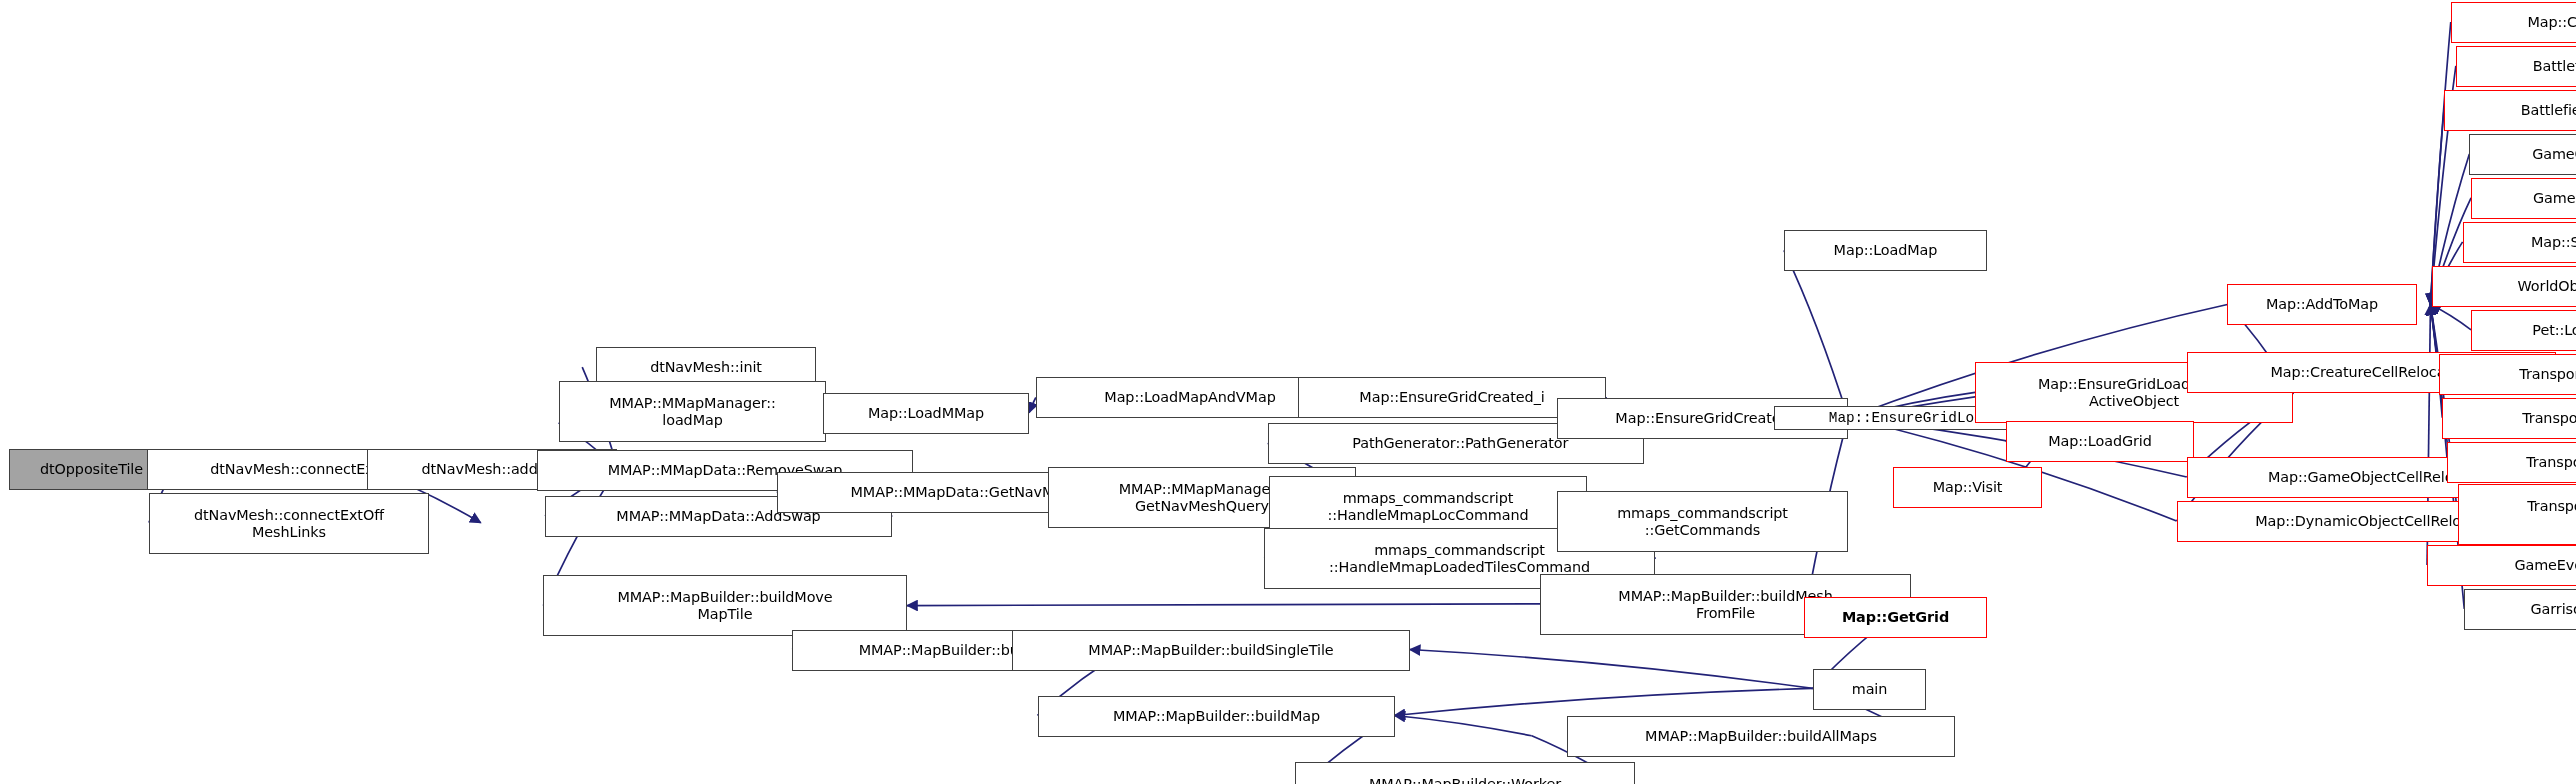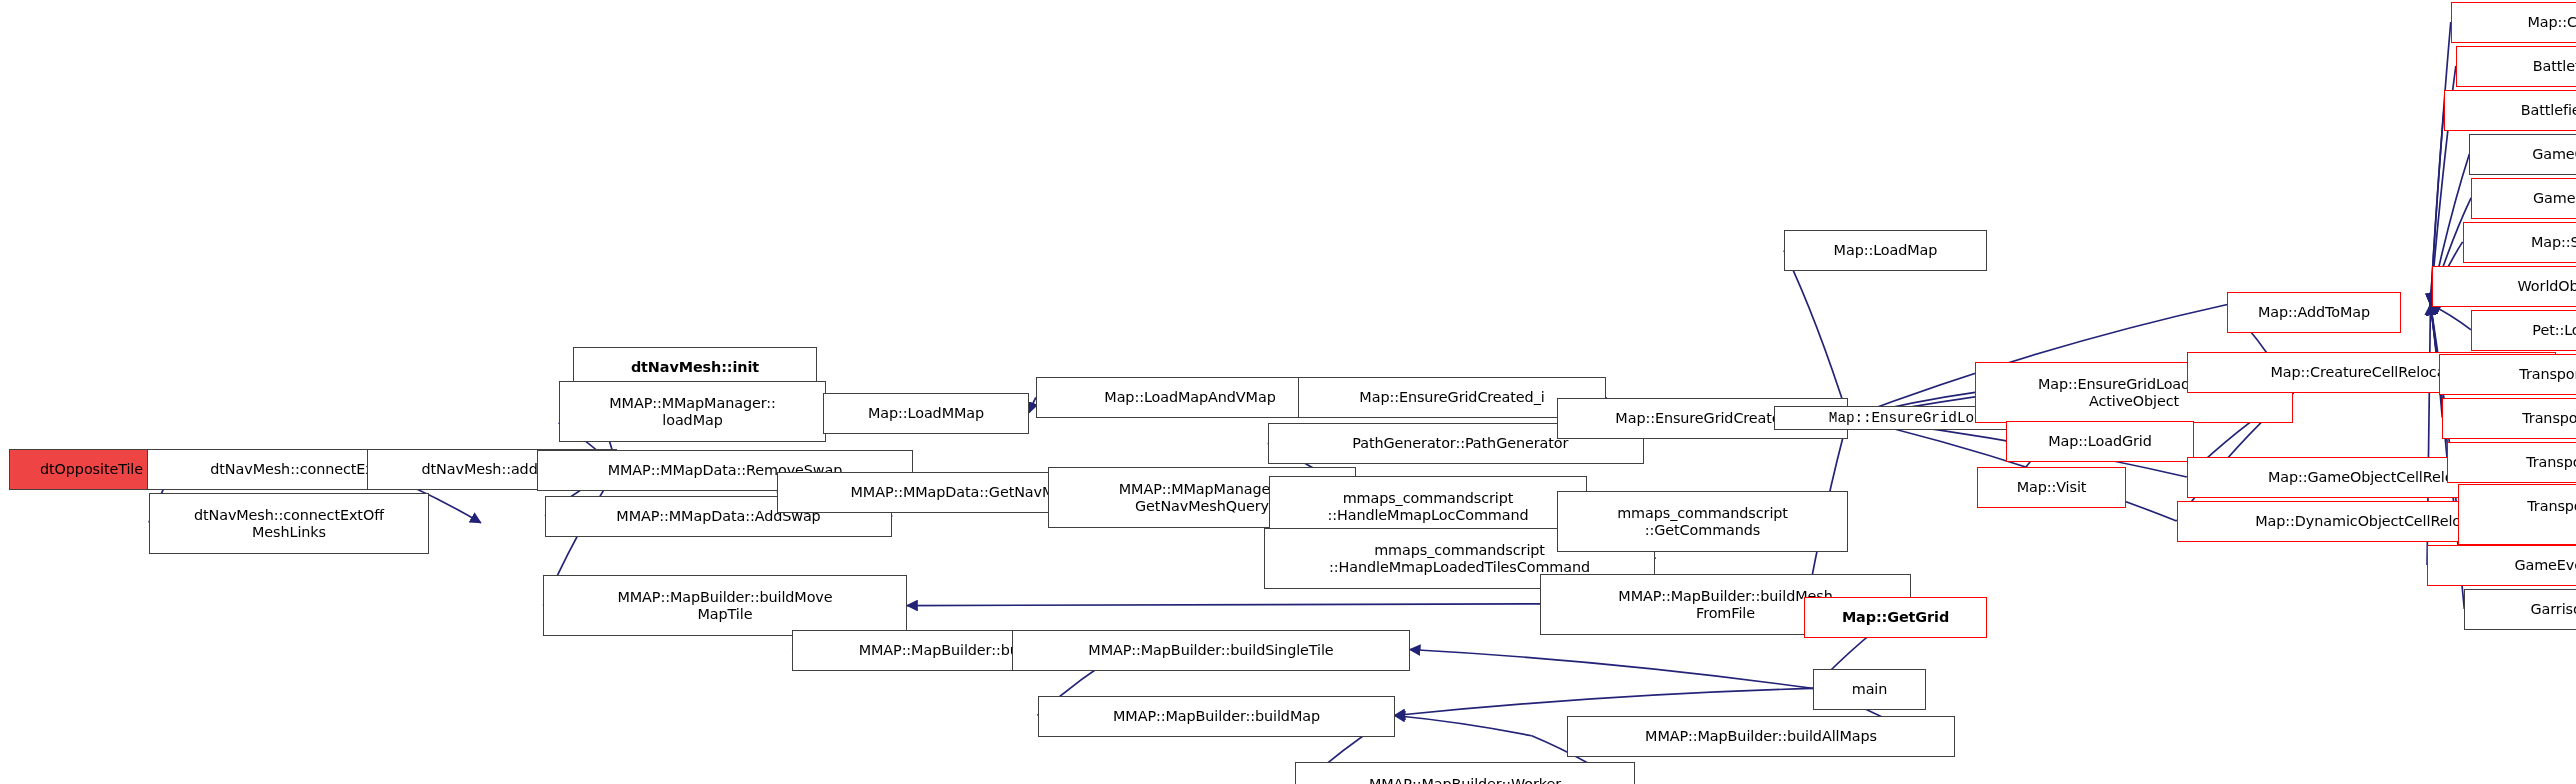--- a/index.html
+++ b/index.html
@@ -30,21 +30,21 @@
     border:0.8px solid #404040;
     color:#000000;
     font-size:14.4px;
     line-height:17px;
     letter-spacing:-0.1px;
     white-space:pre-line;
     padding:0 3.4px;
     z-index:5;
   }
   .node.red{ border:1.7px solid #ff0000; }
-  .node.cur{ background:#ef4444; border:0.8px solid #404040; }
+  .node.cur{ background:#a3a3a3; border:0.8px solid #404040; }
 </style>
 </head>
 <body>
 
 <div id="canvas">
   <svg id="edges" viewBox="0 0 3044 927" preserveAspectRatio="none">
     <defs>
       <marker id="arrow" viewBox="0 0 10 10" refX="9" refY="5" markerWidth="7" markerHeight="7" orient="auto-start-reverse">
         <path d="M 0 0 L 10 5 L 0 10 z" fill="#222277"></path>
       </marker>
@@ -113,21 +113,21 @@
         <path d="M 2868 668 Q 2870 484 2872 360" fill="none" stroke="#222277" stroke-width="2" marker-end="url(#arrow)"></path>
         <path d="M 2912 720 Q 2892 510 2872 360" fill="none" stroke="#222277" stroke-width="2" marker-end="url(#arrow)"></path>
       </g>
   </svg>
   <div id="node-layer">
       <div class="node cur" style="left: 8.5px; top: 449px; width: 166px; height: 41px;">dtOppositeTile</div>
       <div class="node" style="left: 147px; top: 449px; width: 332px; height: 41px;">dtNavMesh::connectExtLinks</div>
       <div class="node" style="left: 149px; top: 493px; width: 280px; height: 61px;">dtNavMesh::connectExtOff
 MeshLinks</div>
       <div class="node" style="left: 367px; top: 449px; width: 250px; height: 41px;">dtNavMesh::addTile</div>
-      <div class="node" style="left: 573px; top: 347px; width: 244px; height: 41px; font-weight: bold;">dtNavMesh::init</div>
+      <div class="node" style="left: 596px; top: 347px; width: 220px; height: 41px;">dtNavMesh::init</div>
       <div class="node" style="left: 559px; top: 381px; width: 267px; height: 61px;">MMAP::MMapManager::
 loadMap</div>
       <div class="node" style="left: 537px; top: 450px; width: 376px; height: 41px;">MMAP::MMapData::RemoveSwap</div>
       <div class="node" style="left: 545px; top: 496px; width: 347px; height: 41px;">MMAP::MMapData::AddSwap</div>
       <div class="node" style="left: 777px; top: 472px; width: 376px; height: 41px;">MMAP::MMapData::GetNavMesh</div>
       <div class="node" style="left: 823px; top: 393px; width: 206px; height: 41px;">Map::LoadMMap</div>
       <div class="node" style="left: 1048px; top: 467px; width: 308px; height: 61px;">MMAP::MMapManager::
 GetNavMeshQuery</div>
       <div class="node" style="left: 543px; top: 575px; width: 364px; height: 61px;">MMAP::MapBuilder::buildMove
 MapTile</div>
@@ -146,28 +146,28 @@
       <div class="node" style="left: 1295px; top: 762px; width: 340px; height: 61px;">MMAP::MapBuilder::Worker
 Thread</div>
       <div class="node" style="left: 1540px; top: 574px; width: 371px; height: 61px;">MMAP::MapBuilder::buildMesh
 FromFile</div>
       <div class="node" style="left: 1532px; top: 716px; width: 388px; height: 41px; margin-left: 35px;">MMAP::MapBuilder::buildAllMaps</div>
       <div class="node" style="left: 1557px; top: 398px; width: 291px; height: 41px;">Map::EnsureGridCreated</div>
       <div class="node" style="left: 1774px; top: 406px; width: 289px; height: 24px; font-family: Liberation Mono, monospace;">Map::EnsureGridLoaded</div>
       <div class="node red" style="left: 1975px; top: 362px; width: 318px; height: 61px;">Map::EnsureGridLoadedFor
 ActiveObject</div>
       <div class="node red" style="left: 2006px; top: 421px; width: 188px; height: 41px;">Map::LoadGrid</div>
-      <div class="node red" style="left: 1977px; top: 467px; width: 149px; height: 41px;">Map::Visit</div>
+      <div class="node red" style="left: 1893px; top: 467px; width: 149px; height: 41px;">Map::Visit</div>
       <div class="node red" style="left: 1804px; top: 597px; width: 183px; height: 41px; font-weight: bold;">Map::GetGrid</div>
       <div class="node" style="left: 1813px; top: 669px; width: 113px; height: 41px;">main</div>
       <div class="node" style="left: 1784px; top: 230px; width: 203px; height: 41px;">Map::LoadMap</div>
       <div class="node red" style="left: 2187px; top: 352px; width: 369px; height: 41px;">Map::CreatureCellRelocation</div>
       <div class="node red" style="left: 2187px; top: 457px; width: 391px; height: 41px;">Map::GameObjectCellRelocation</div>
       <div class="node red" style="left: 2177px; top: 501px; width: 406px; height: 41px;">Map::DynamicObjectCellRelocation</div>
-      <div class="node red" style="left: 2227px; top: 292px; width: 174px; height: 41px;">Map::AddToMap</div>
+      <div class="node red" style="left: 2227px; top: 284px; width: 190px; height: 41px;">Map::AddToMap</div>
       <div class="node red" style="left: 2451px; top: 1.7px; width: 357px; height: 41px;">Map::ConvertCorpseToBones</div>
       <div class="node red" style="left: 2456px; top: 46px; width: 345px; height: 41px;">Battlefield::SpawnCreature</div>
       <div class="node red" style="left: 2444px; top: 90px; width: 372px; height: 41px;">Battlefield::SpawnGameObject</div>
       <div class="node" style="left: 2469px; top: 134px; width: 276px; height: 41px;">GameObject::Update</div>
       <div class="node red" style="left: 2471px; top: 178px; width: 276px; height: 41px;">GameObject::Refresh</div>
       <div class="node red" style="left: 2463px; top: 222px; width: 301px; height: 41px;">Map::SummonCreature</div>
       <div class="node red" style="left: 2432px; top: 266px; width: 420px; height: 41px;">WorldObject::SummonGameObject</div>
       <div class="node red" style="left: 2471px; top: 310px; width: 267px; height: 41px;">Pet::LoadPetFromDB</div>
       <div class="node red" style="left: 2439px; top: 354px; width: 386px; height: 41px;">Transport::CreateNPCPassenger</div>
       <div class="node red" style="left: 2442px; top: 398px; width: 379px; height: 41px;">Transport::CreateGOPassenger</div>

